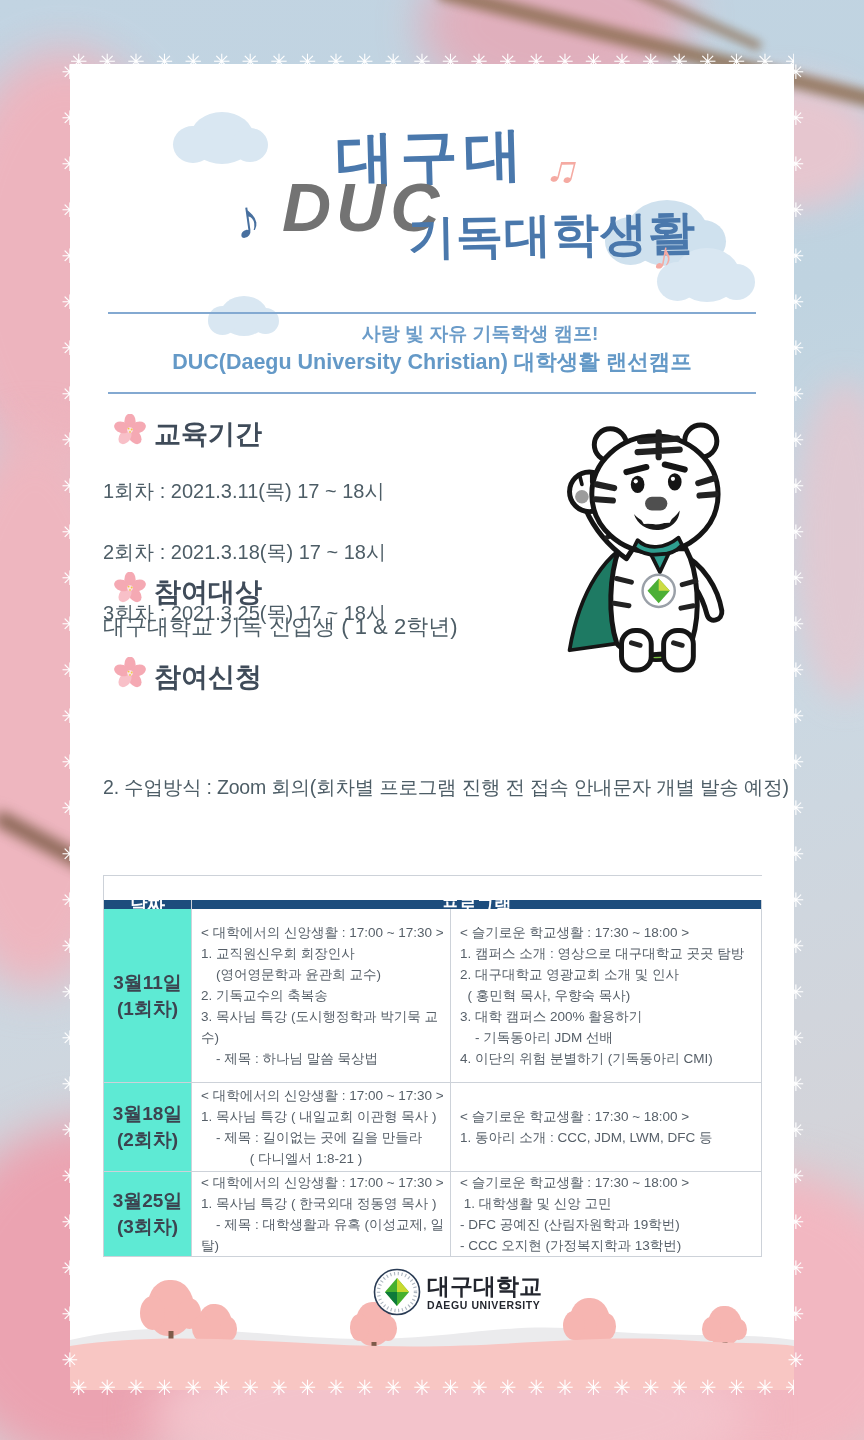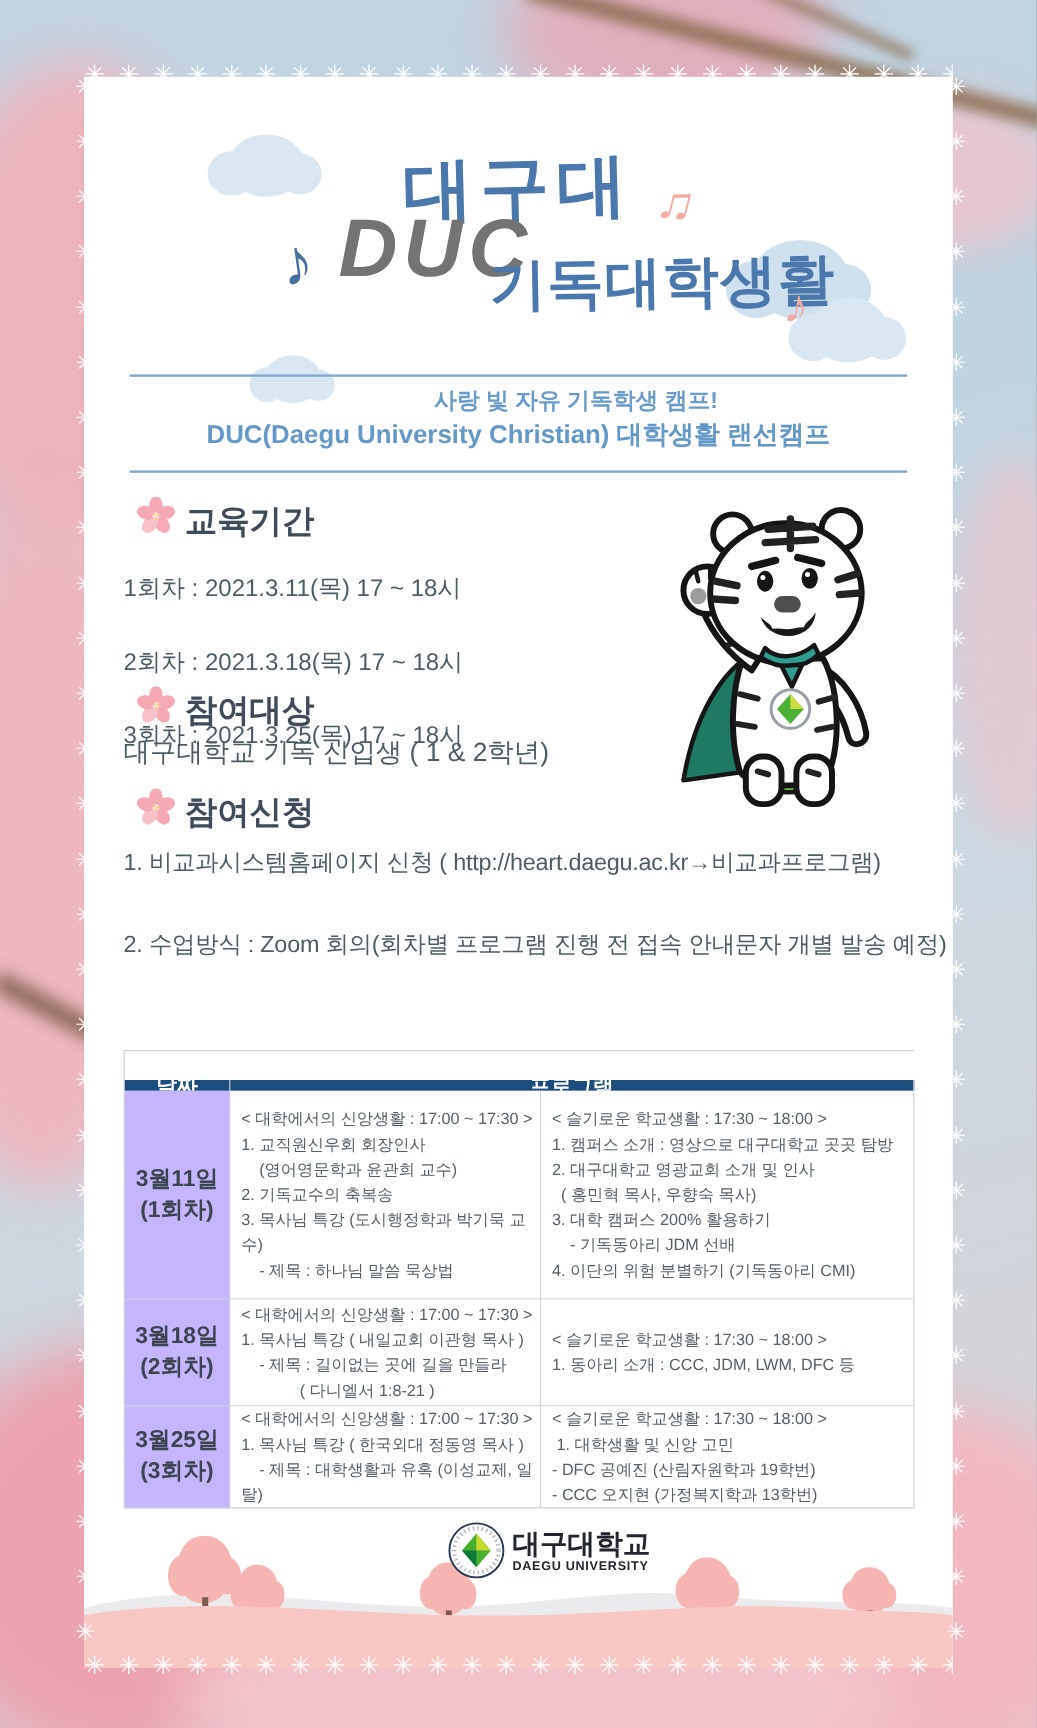--- a/index.html
+++ b/index.html
@@ -71,21 +71,21 @@
   
   .pill{position:absolute;left:170px;top:754px;width:390px;height:40px;border-radius:21px;
     background:#6e94bf;color:#fff;font-size:26px;font-weight:bold;text-align:center;line-height:40px;letter-spacing:2px;}
   .sched{position:absolute;left:33px;top:811px;width:658px;display:grid;
     grid-template-columns:88px 259px 311px;grid-template-rows:33px 174px 89px 85px;
     border-left:1px solid #cdd2d9;border-top:1px solid #cdd2d9;}
   .sched>div{border-right:1px solid #cdd2d9;border-bottom:1px solid #cdd2d9;overflow:hidden;}
   .sh{background:#1d4d7d;color:#fff;font-size:17.5px;font-weight:bold;
     display:flex;align-items:center;justify-content:center;border-bottom:none!important;margin-top:24px;}
   .sh-prog{grid-column:2 / span 2;}
-  .sd{background:#c4b5fd;color:#3c4450;font-size:19px;font-weight:600;text-align:center;
+  .sd{background:#5eead4;color:#3c4450;font-size:19px;font-weight:600;text-align:center;
     display:flex;align-items:center;justify-content:center;white-space:pre-line;line-height:26px;}
   .sc{background:#fff;color:#565f68;font-size:13.5px;line-height:21px;white-space:pre-wrap;
     display:flex;align-items:center;padding:3px 4px 3px 9px;}
   
   .footer-logo{position:absolute;left:303px;top:1204px;display:flex;align-items:center;z-index:4;}
   .emblem{width:48px;height:48px;}
   .logo-text{margin-left:6px;}
   .logo-kr{font-size:23px;font-weight:bold;color:#23262e;line-height:26px;}
   .logo-en{font-size:10.5px;font-weight:bold;color:#23262e;letter-spacing:0.6px;}
   
@@ -205,21 +205,21 @@
     <svg class="flower f-target" viewBox="0 0 34 34">
         <use href="#flower-sym"></use>
       </svg>
     <div class="sec-head h-target">참여대상</div>
     <div class="sec-body target-item">대구대학교 기독 신입생 ( 1 &amp; 2학년)</div>
 
     <svg class="flower f-apply" viewBox="0 0 34 34">
         <use href="#flower-sym"></use>
       </svg>
     <div class="sec-head h-apply">참여신청</div>
-    <div class="sec-body apply-items"><span>1. 비교과시스템홈페이지 신청 ( http://heart.daegu.ac.kr→비교과프로그램)</span><br>
+    <div class="sec-body apply-items"><br>
       <span>2. 수업방식 : Zoom 회의(회차별 프로그램 진행 전 접속 안내문자 개별 발송 예정)</span></div>
 
 
     <div class="sched">
       <div class="sh">날짜</div>
       <div class="sh sh-prog">프로그램</div>
 
       <div class="sd">3월11일
 (1회차)</div>
       <div class="sc">&lt; 대학에서의 신앙생활 : 17:00 ~ 17:30 &gt;

